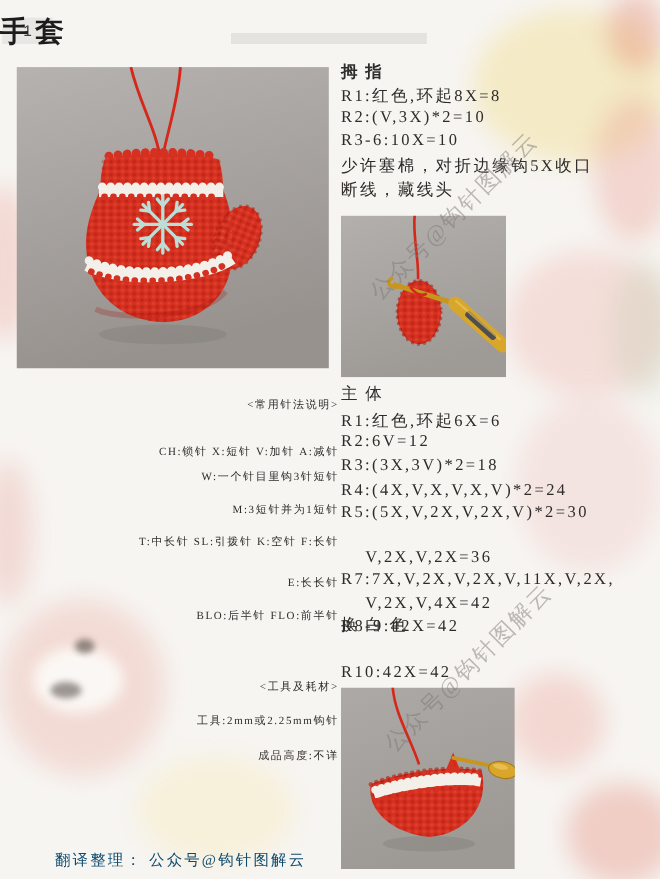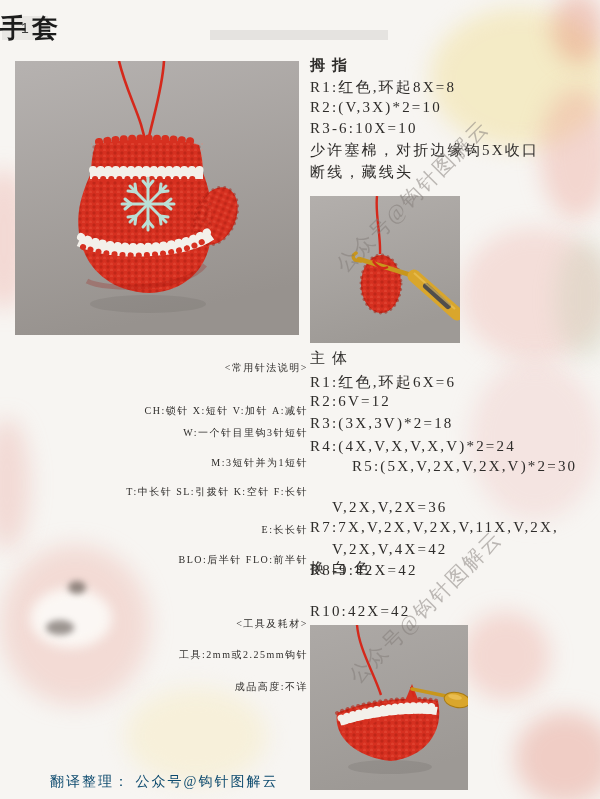--- a/index.html
+++ b/index.html
@@ -188,21 +188,21 @@
   <div class="rline" style="top:99px;">R2:(V,3X)*2=10</div>
   <div class="rline" style="top:120px;">R3-6:10X=10</div>
   <div class="rline" style="top:141px;">少许塞棉，对折边缘钩5X收口</div>
   <div class="rline" style="top:163px;">断线，藏线头</div>
 
   <div class="rline wide" style="top:349px;">主体</div>
   <div class="rline" style="top:373px;">R1:红色,环起6X=6</div>
   <div class="rline" style="top:393px;">R2:6V=12</div>
   <div class="rline" style="top:415px;">R3:(3X,3V)*2=18</div>
   <div class="rline" style="top:438px;">R4:(4X,V,X,V,X,V)*2=24</div>
-  <div class="rline" style="top:458px;margin-left:42px;">R5:(5X,V,2X,V,2X,V)*2=30</div>
+  <div class="rline" style="top:458px;">R5:(5X,V,2X,V,2X,V)*2=30</div>
   <div class="rline indent" style="top:499px;">V,2X,V,2X=36</div>
   <div class="rline" style="top:519px;">R7:7X,V,2X,V,2X,V,11X,V,2X,</div>
   <div class="rline indent" style="top:541px;">V,2X,V,4X=42</div>
   <div class="rline" style="top:562px;">R8-9:42X=42</div>
   <div class="rline wide" style="top:559px;">换白色</div>
   <div class="rline" style="top:603px;">R10:42X=42</div>
 
   <div class="wm" style="left:305px;top:182px;">公众号@钩针图解云</div>
   <div class="wm" style="left:318px;top:593px;">公众号@钩针图解云</div>
 

